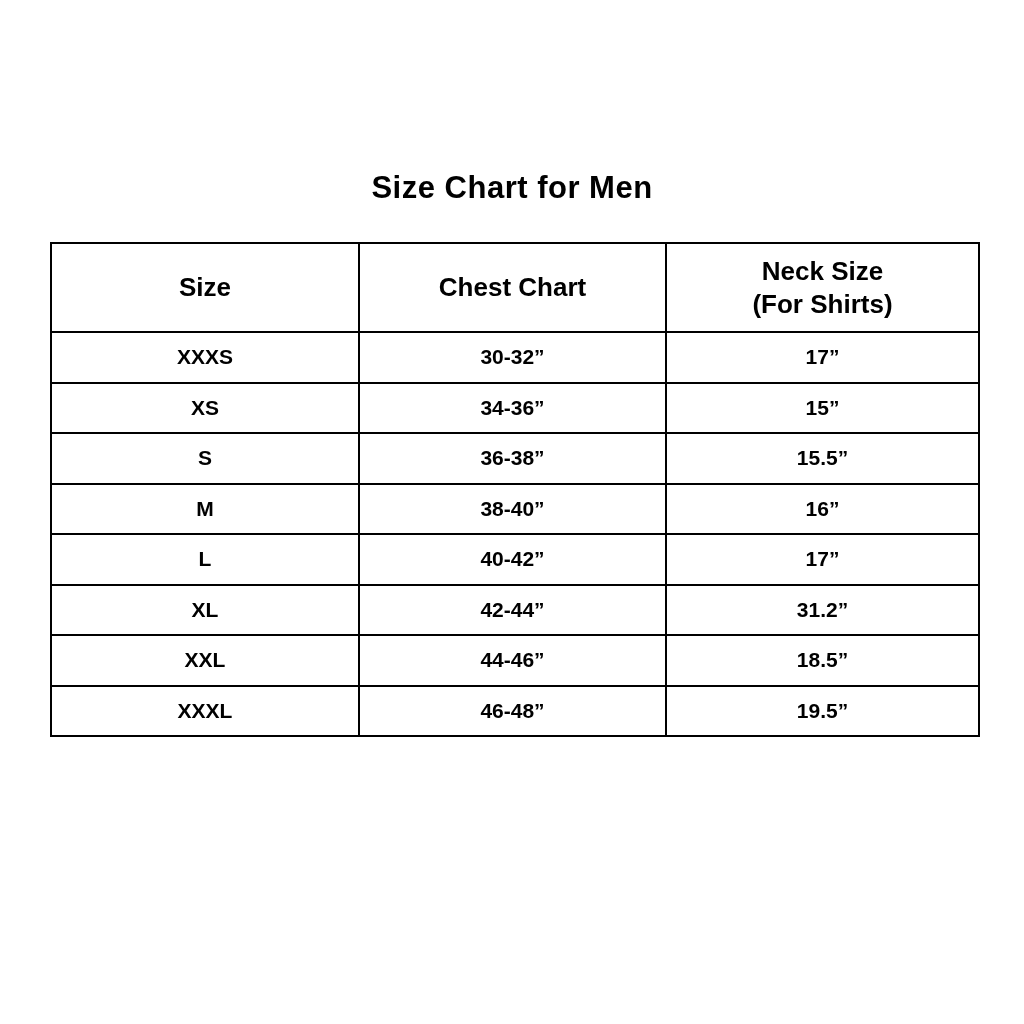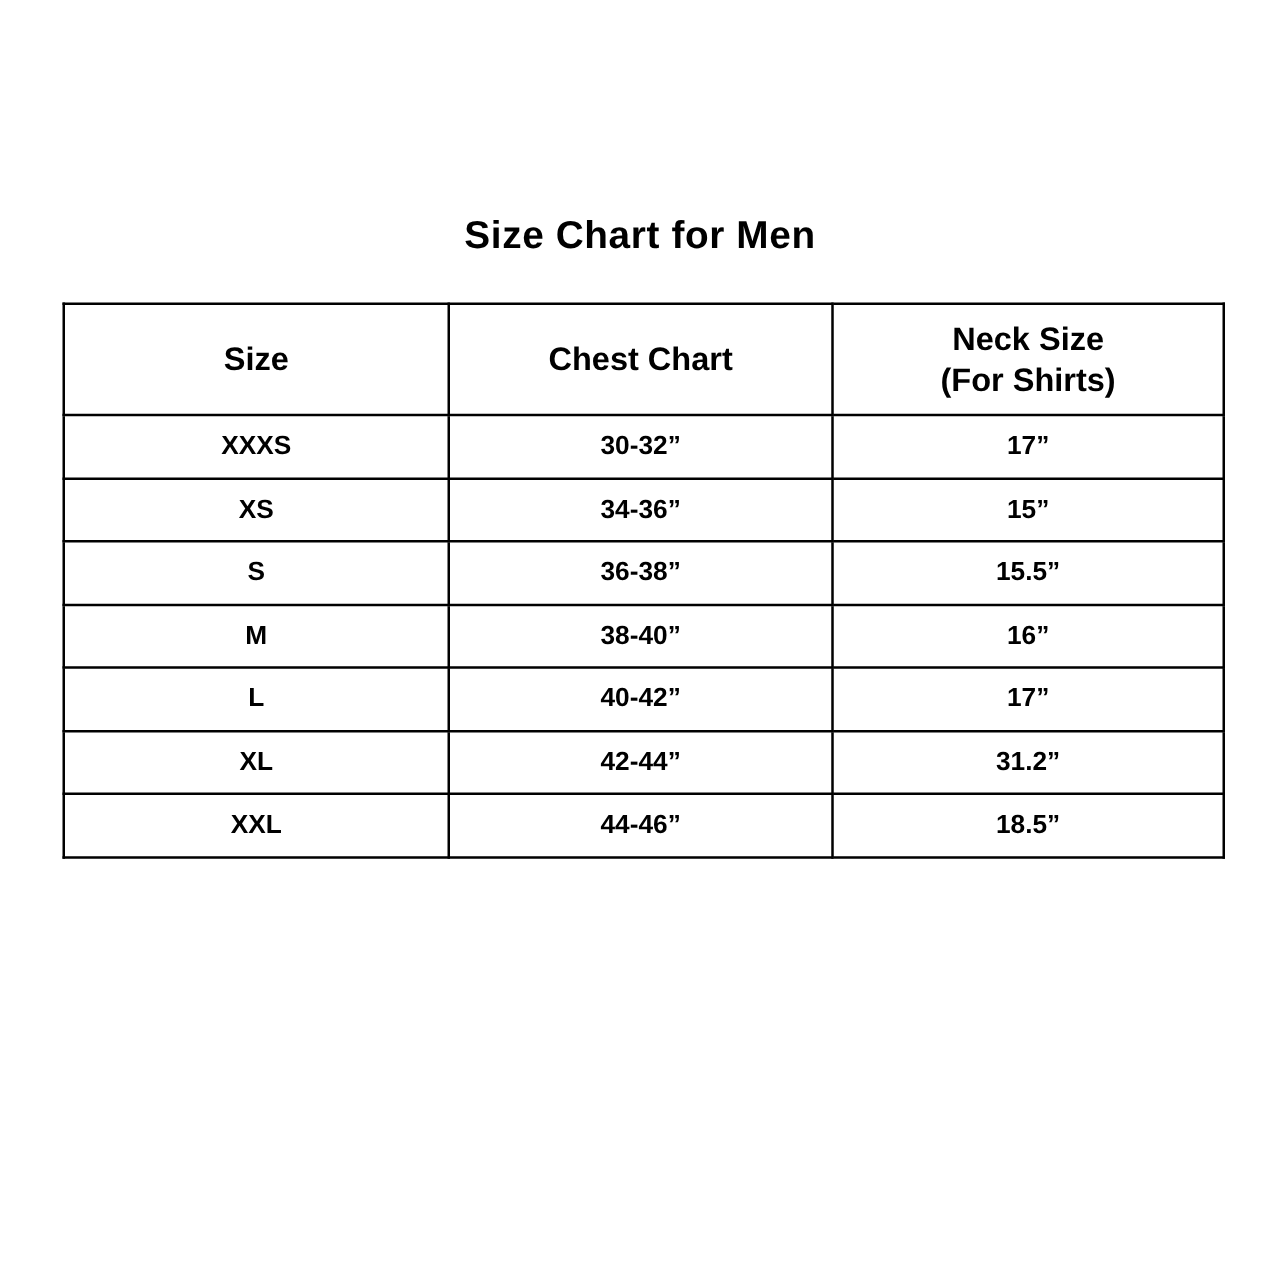--- a/index.html
+++ b/index.html
@@ -115,15 +115,20 @@
       <tr>
         <td>XL</td>
         <td>42-44”</td>
         <td>31.2”</td>
       </tr>
       <tr>
         <td>XXL</td>
         <td>44-46”</td>
         <td>18.5”</td>
       </tr>
+      <tr>
+        <td>XXXL</td>
+        <td>46-48”</td>
+        <td>19.5”</td>
+      </tr>
     </tbody>
   </table>
 </div>
 
 </body></html>

